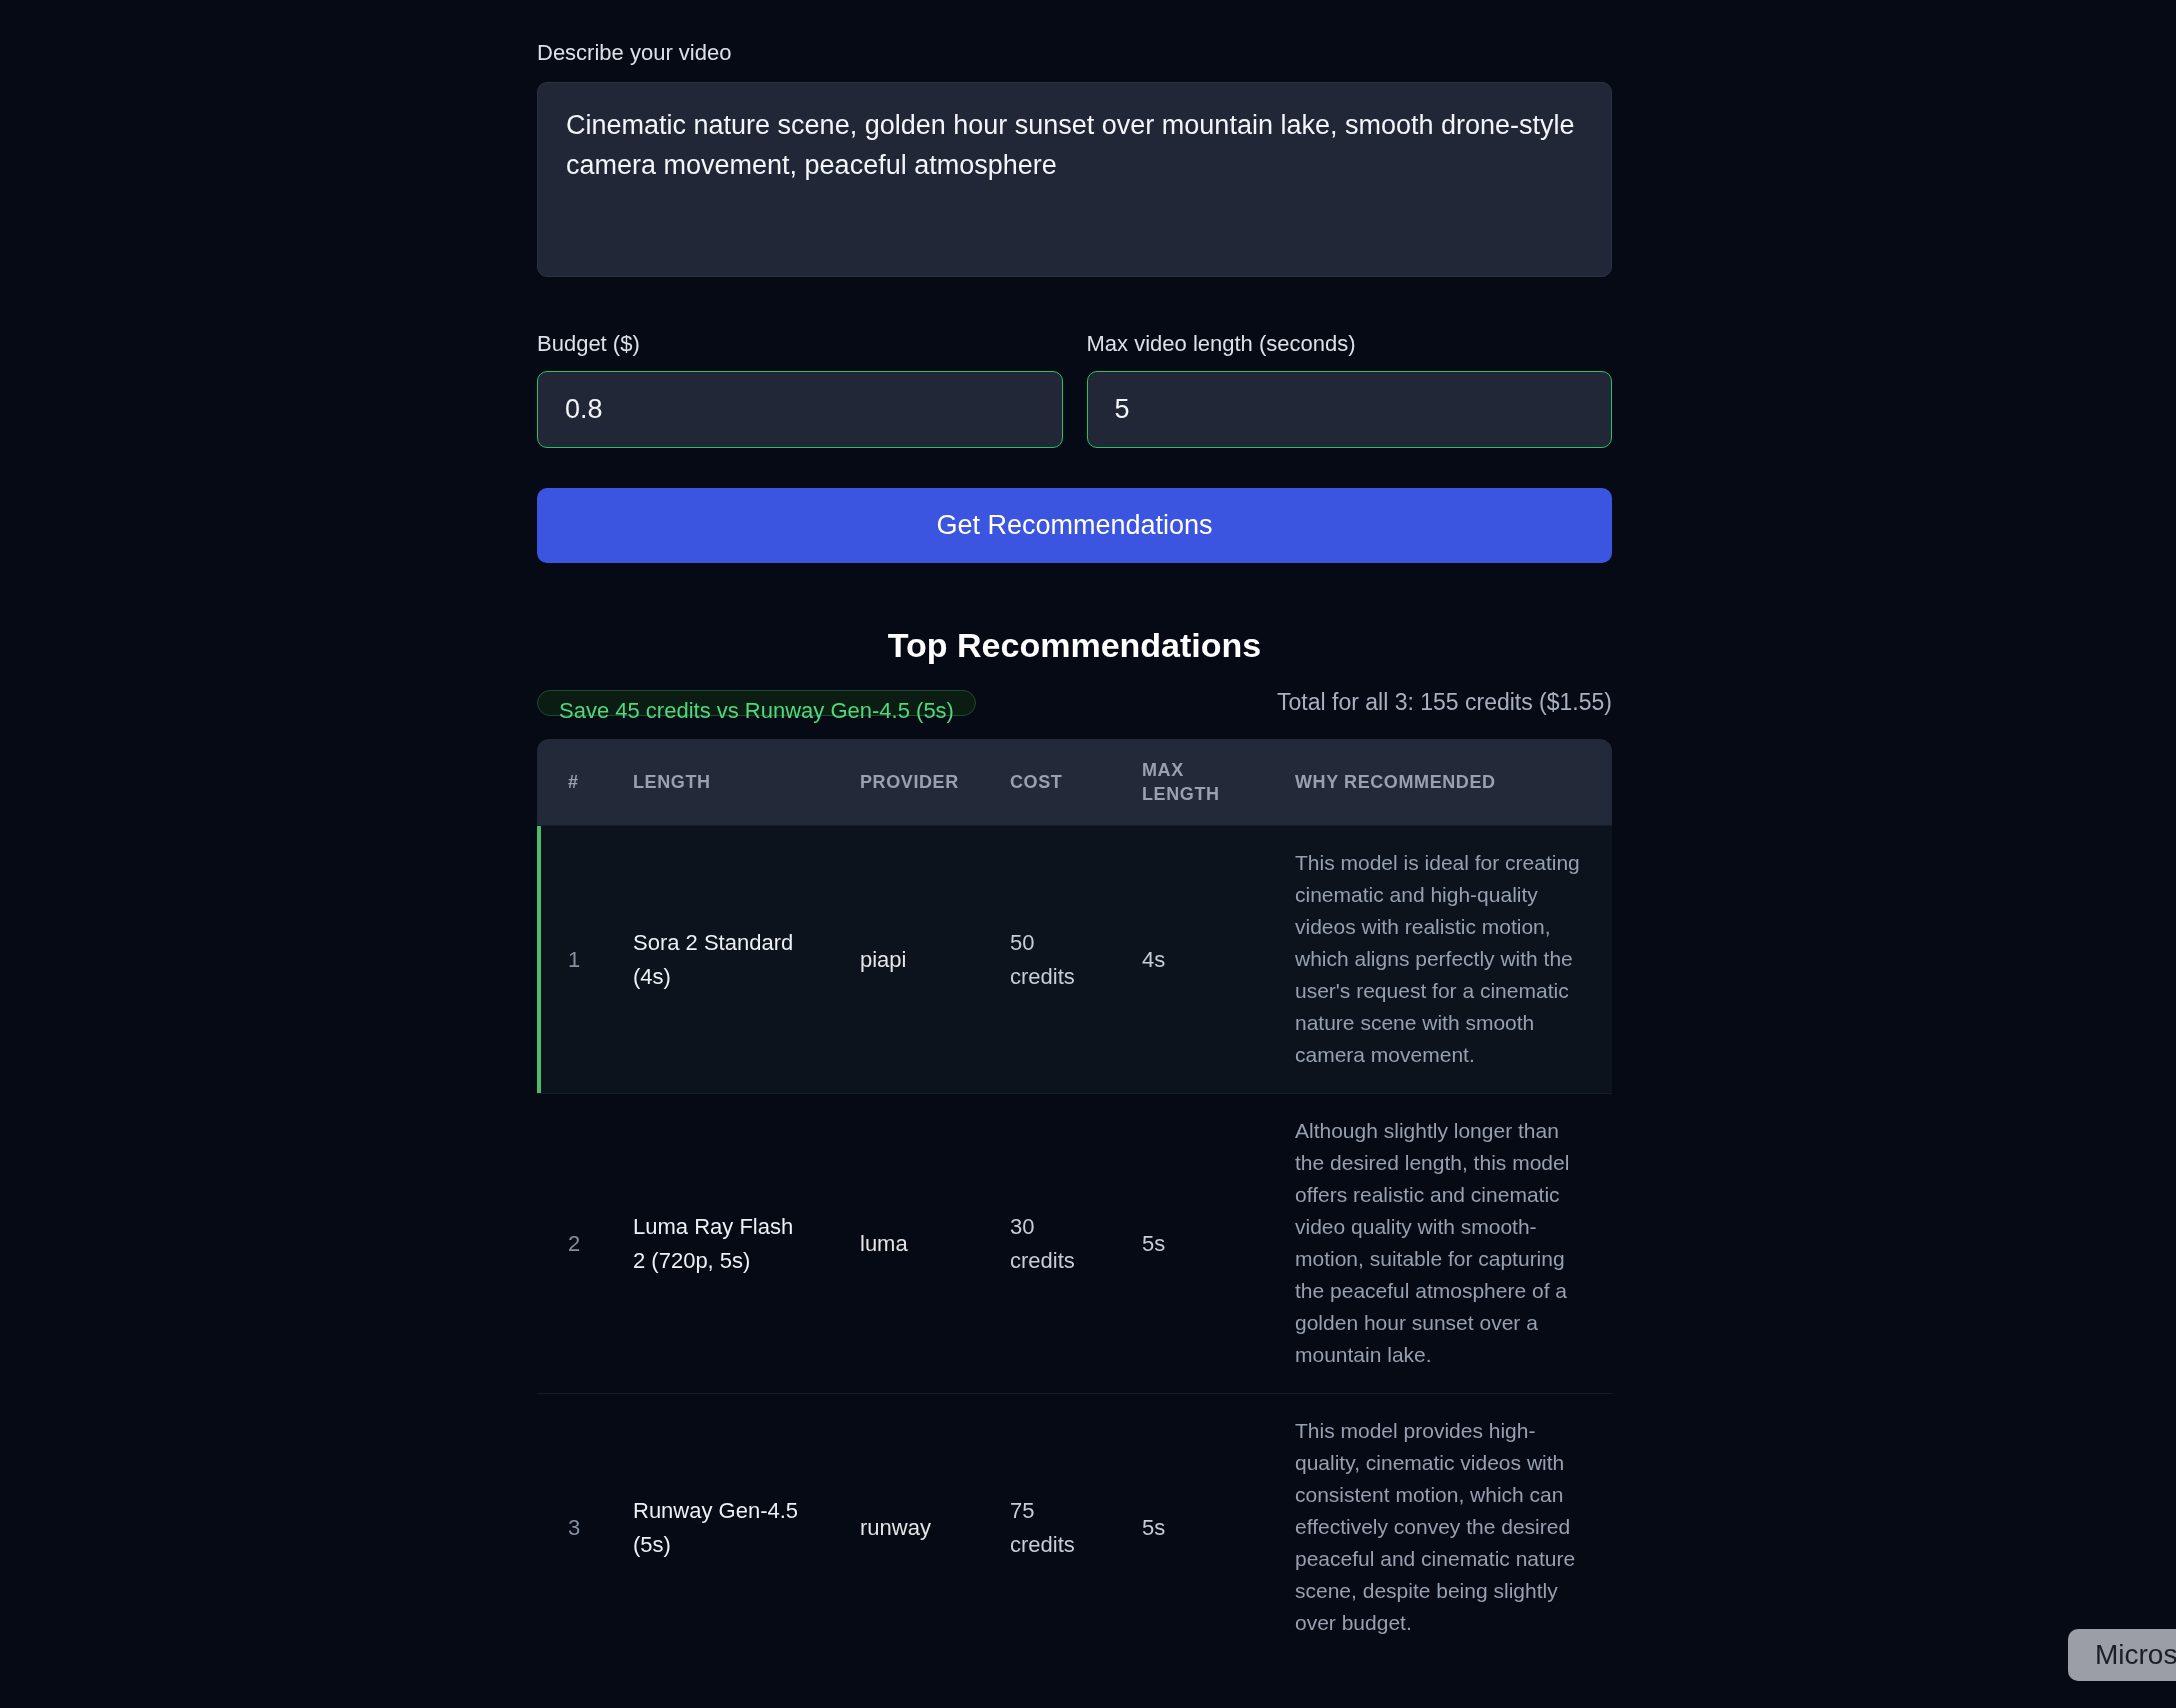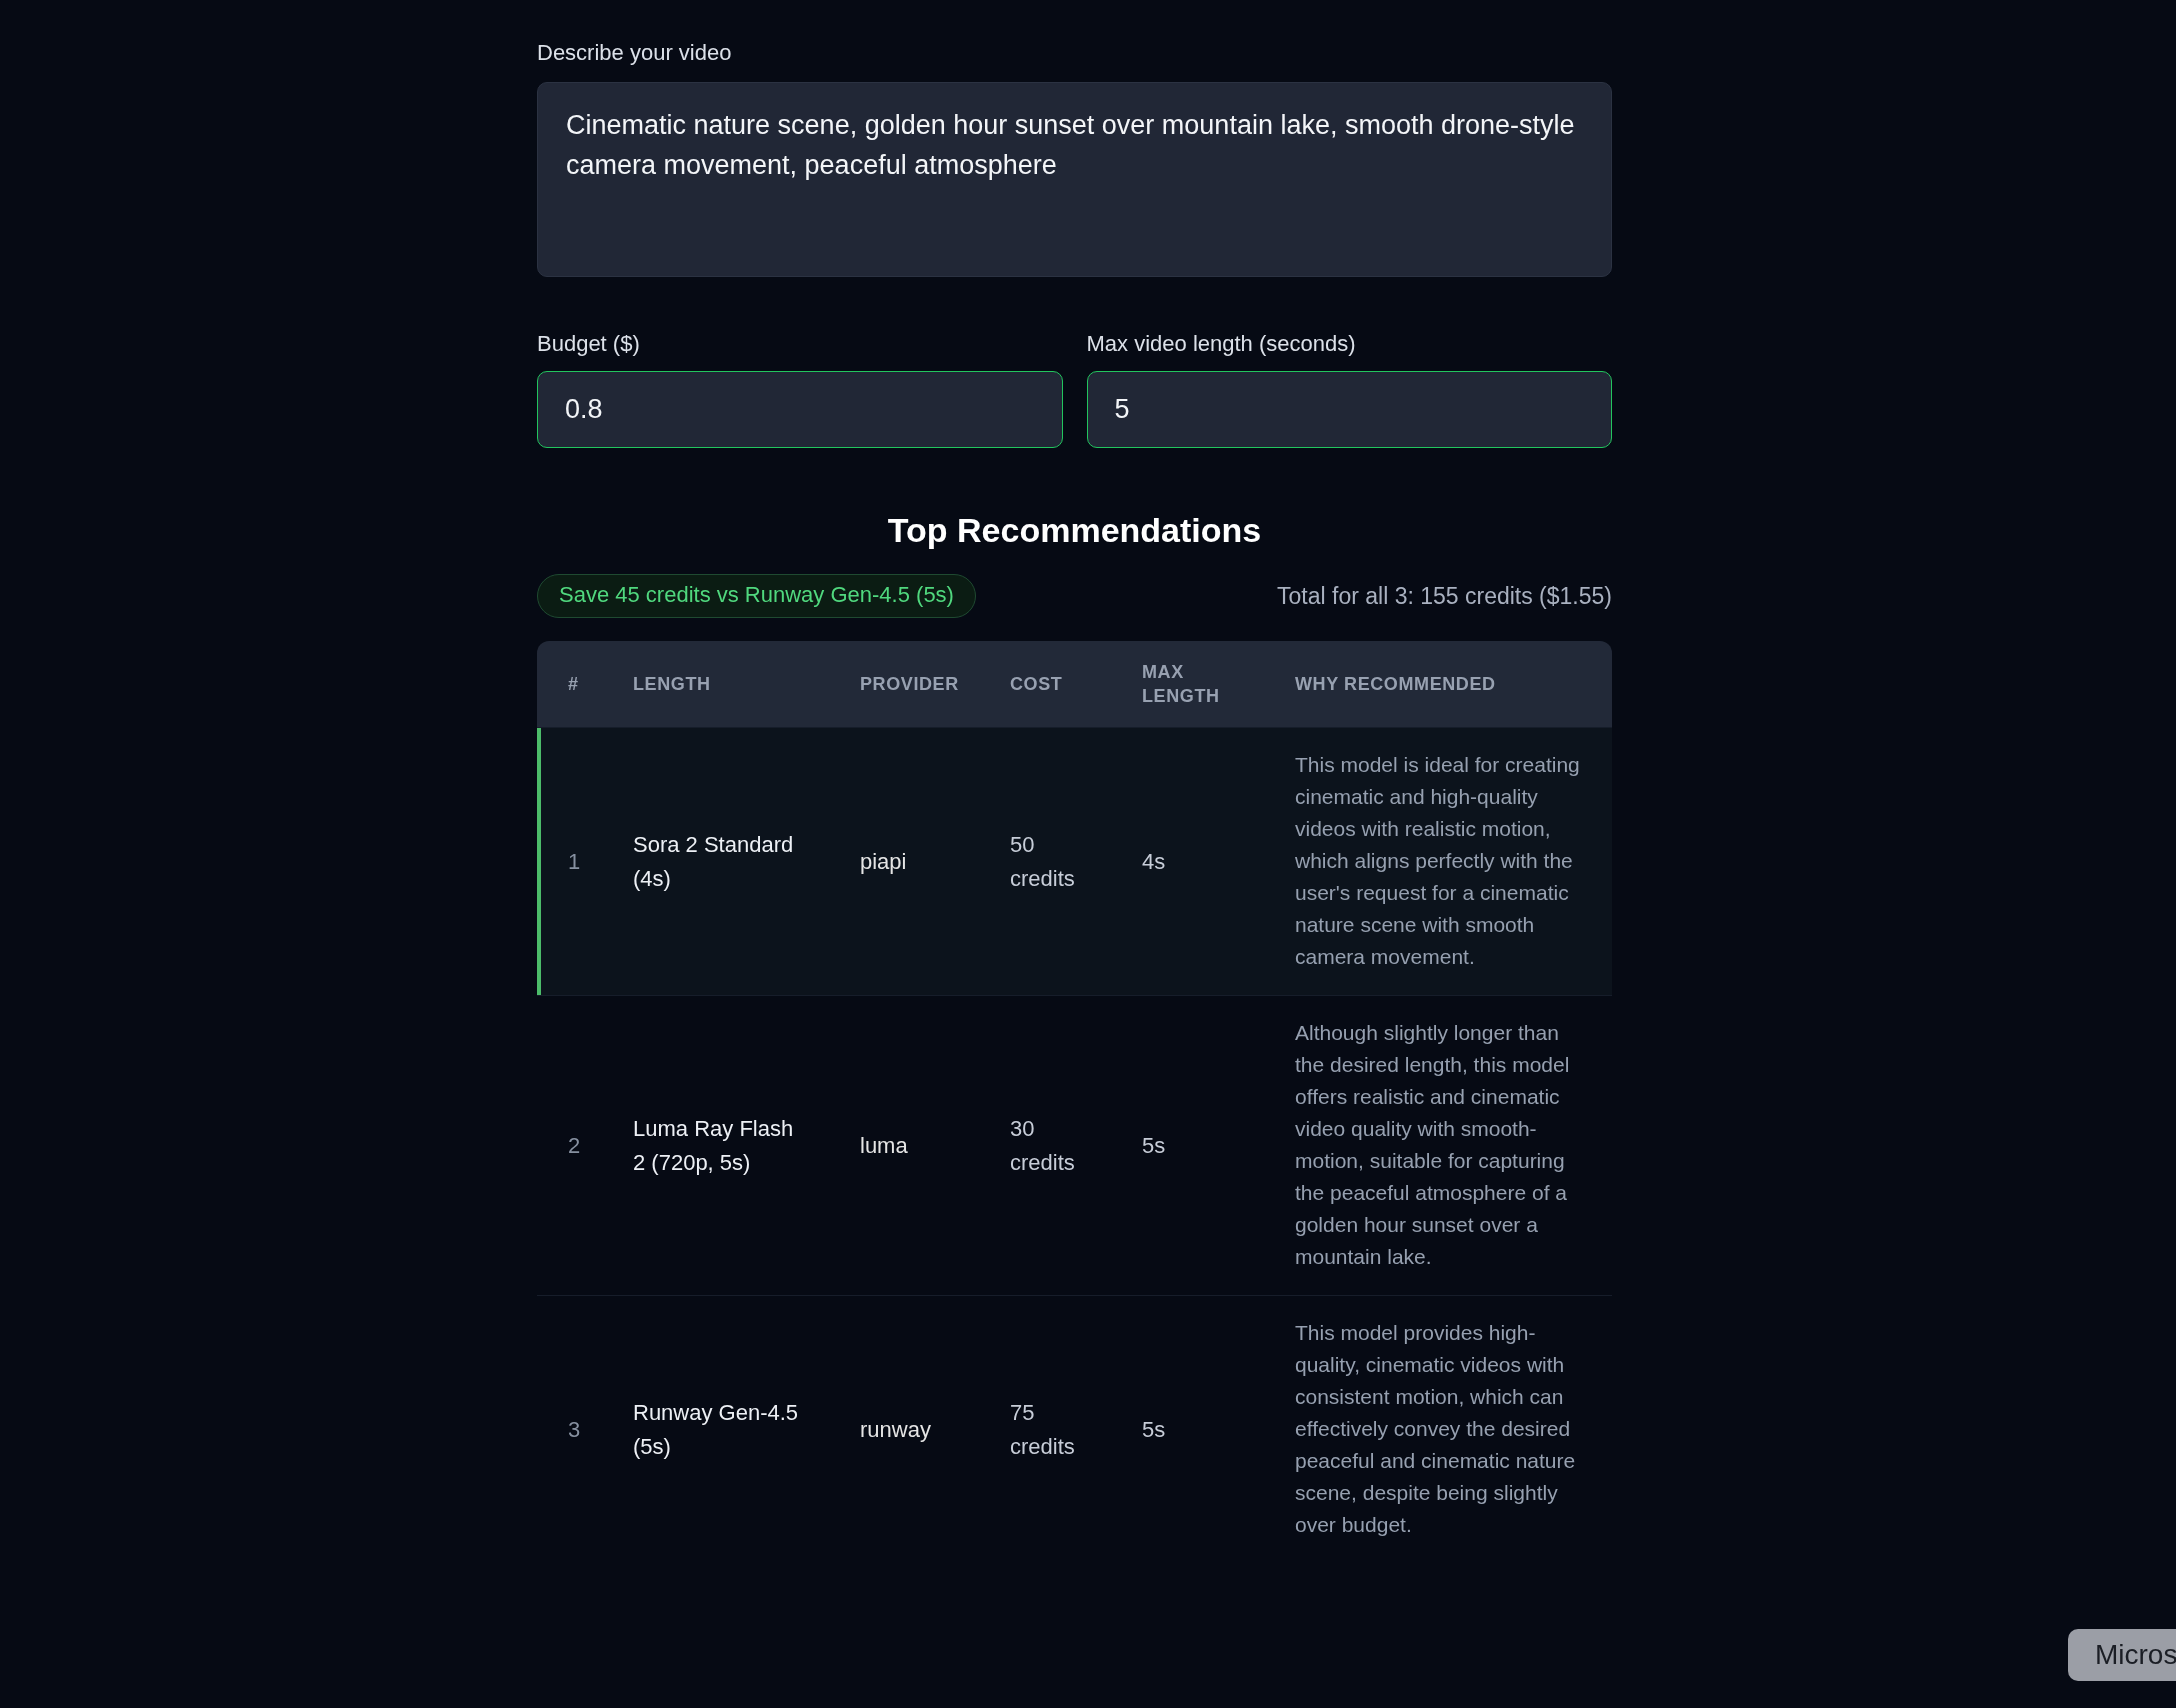--- a/index.html
+++ b/index.html
@@ -72,21 +72,21 @@
     margin-top: 24px;
     display: flex;
     justify-content: space-between;
     align-items: center;
   }
   .savings-badge {
     background: #0b1c13;
     border: 1px solid #1f4a31;
     color: #50d87e;
     border-radius: 999px;
-    height: 44px;
+    height: 26px;
     line-height: 40px;
     padding: 0 21px;
     font-size: 22px;
   }
   .total-text { color: #a9b1c0; font-size: 23px; }
 
   .table-wrap {
     margin-top: 23px;
     border-radius: 12px 12px 0 0;
     overflow: hidden;
@@ -175,20 +175,21 @@
       <div class="field-col">
         <div class="field-label">Budget ($)</div>
         <input class="num" type="text" value="0.8" style="">
       </div>
       <div class="field-col">
         <div class="field-label">Max video length (seconds)</div>
         <input class="num" type="text" value="5" style="">
       </div>
     </div>
 
+    <button class="submit">Get Recommendations</button>
 
     <h2 class="rec-title">Top Recommendations</h2>
 
     <div class="badge-row">
       <div class="savings-badge">Save 45 credits vs Runway Gen-4.5 (5s)</div>
       <div class="total-text">Total for all 3: 155 credits ($1.55)</div>
     </div>
 
     <div class="table-wrap">
       <table class="rec-table">

